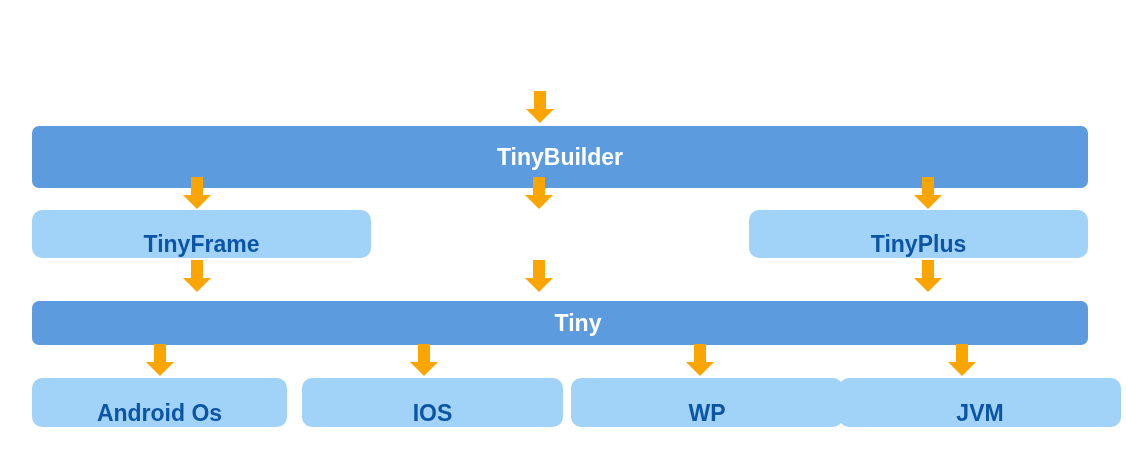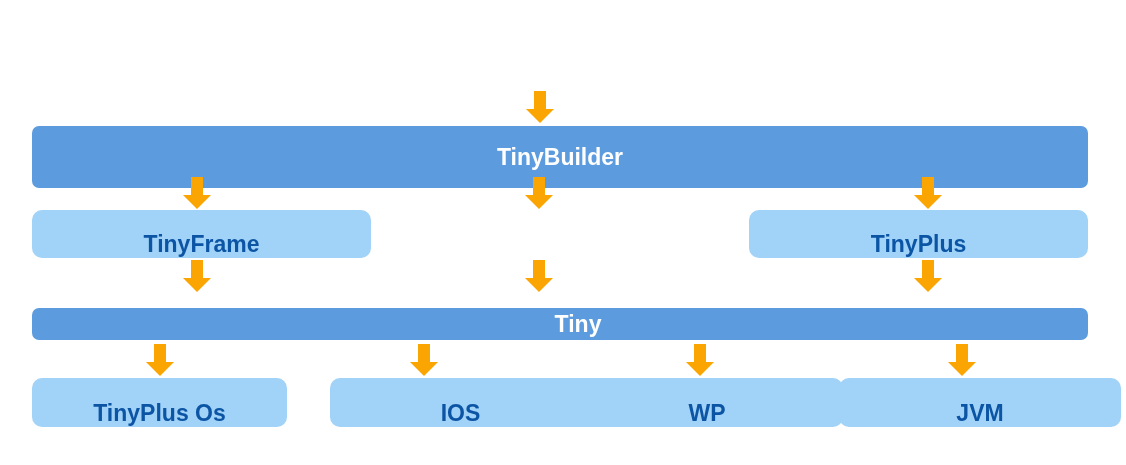--- a/index.html
+++ b/index.html
@@ -40,22 +40,22 @@
     background: var(--dark-blue);
     font-size: 25px;
     letter-spacing: 4px;
   }
   .bar.builder {
     top: 126px;
     height: 62px;
     background: var(--medium-blue);
   }
   .bar.core {
-    top: 308px;
-    height: 32px;
+    top: 301px;
+    height: 44px;
     background: var(--medium-blue);
     padding-left: 36px;
   }
   .box {
     position: absolute;
     background: var(--light-blue);
     border-radius: 10px;
     display: flex;
     align-items: flex-end;
     justify-content: center;
@@ -64,21 +64,21 @@
     font-size: 23px;
   }
   .box.mid { top: 210px; height: 48px; }
   .box.plat { top: 378px; height: 49px; }
 
   #tinyframe { left: 32px;  width: 339px; }
   #tinyplus  { left: 389px; width: 342px; }
   #tinyembed { left: 749px; width: 339px; }
 
   #android { left: 32px;  width: 255px; }
-  #ios     { left: 302px; width: 261px; margin-left: 28px; }
+  #ios     { left: 302px; width: 261px; }
   #wp      { left: 571px; width: 272px; }
   #jvm     { left: 839px; width: 282px; }
 
   .arrow {
     position: absolute;
     width: 28px;
     display: flex;
     flex-direction: column;
     align-items: center;
   }
@@ -158,21 +158,21 @@
   <div class="arrow" style="left:686px; top:344px;">
     <div class="arrow-shaft"></div>
     <div class="arrow-head"></div>
   </div>
   <div class="arrow" style="left:948px; top:344px;">
     <div class="arrow-shaft"></div>
     <div class="arrow-head"></div>
   </div>
 
   <div class="box plat" id="android">
-    <span>TinyPlus Os</span>
+    <span>Android Os</span>
   </div>
   <div class="box plat" id="ios">
     <span>IOS</span>
   </div>
   <div class="box plat" id="wp">
     <span>WP</span>
   </div>
   <div class="box plat" id="jvm">
     <span>JVM</span>
   </div>

